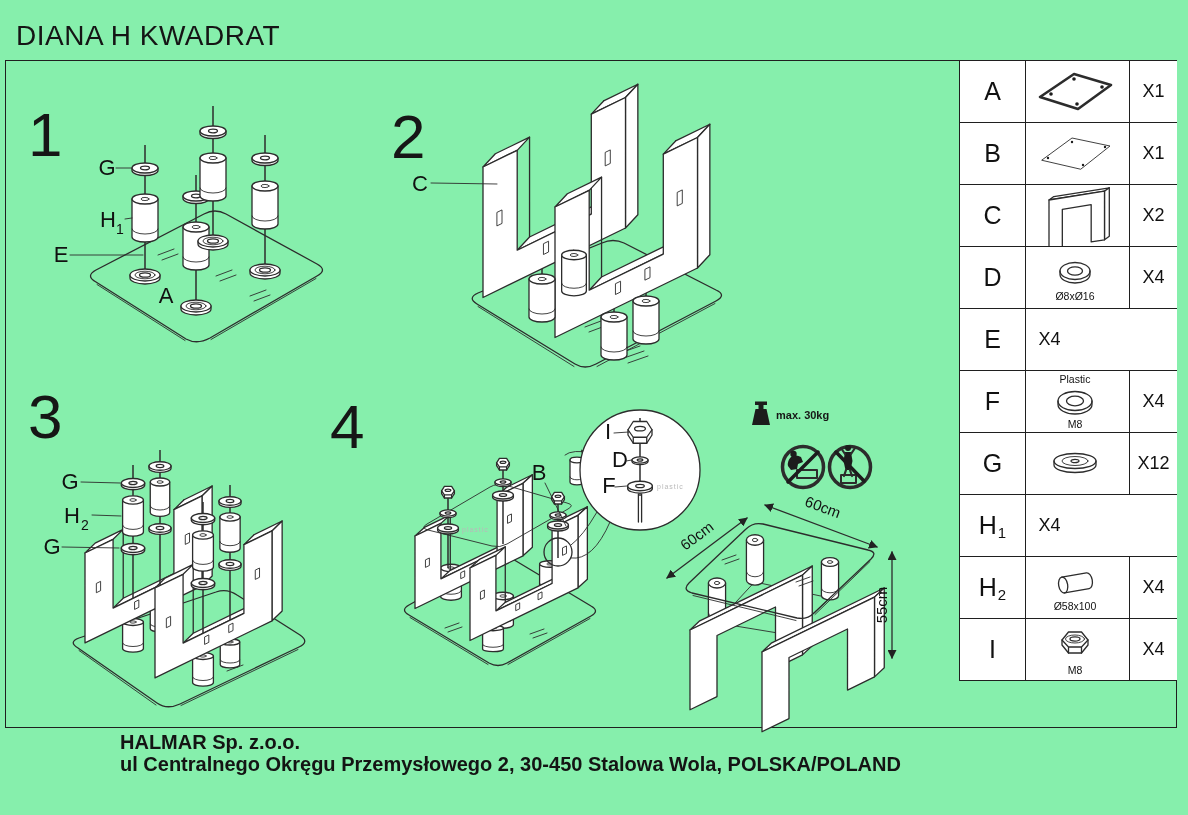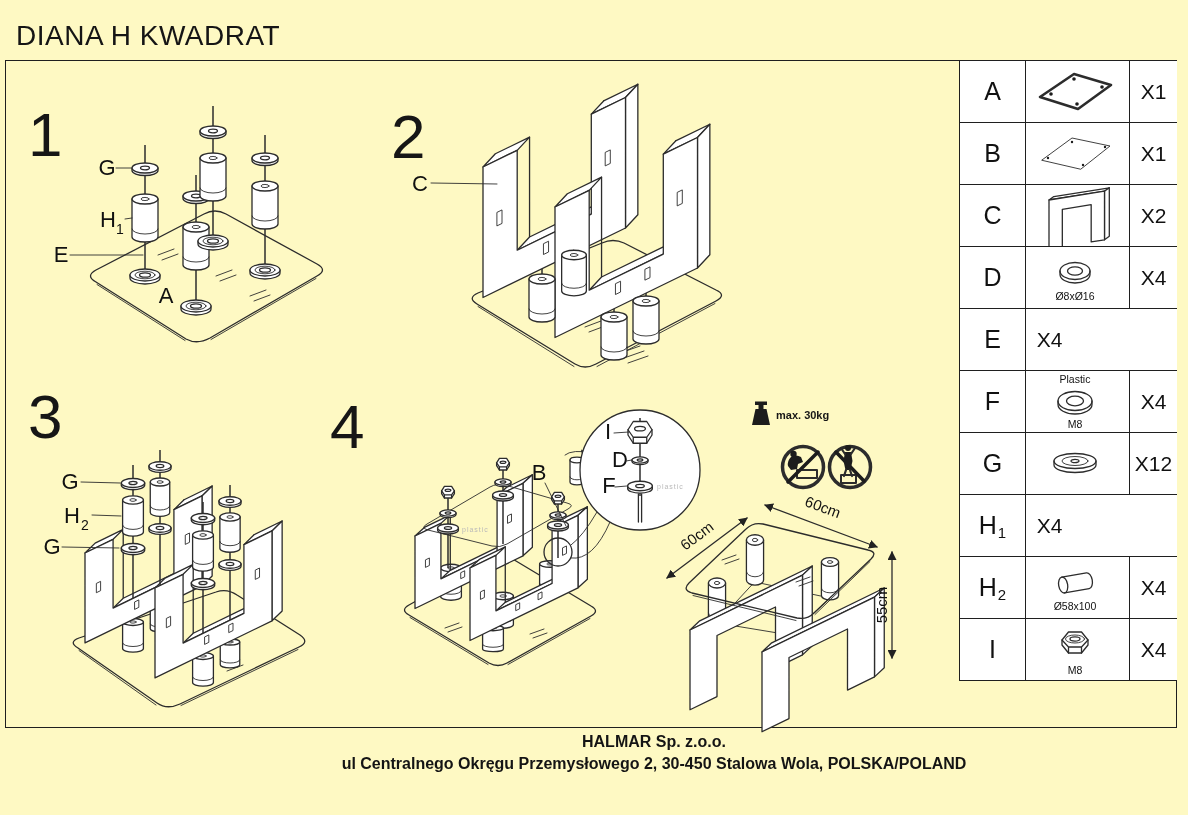--- a/index.html
+++ b/index.html
@@ -1,16 +1,16 @@
 <!DOCTYPE html>
 <html><head>
 <meta charset="utf-8">
 <style>
   html,body{margin:0;padding:0;background:#fff;}
-  .page{position:relative;width:1188px;height:815px;background:#fef9c3;
+  .page{position:relative;width:1188px;height:815px;background:#86efac;
         font-family:"Liberation Sans",sans-serif;color:#111;overflow:hidden;}
   .title{position:absolute;left:16px;top:20px;font-size:28px;letter-spacing:.5px;color:#151515;}
   .main-box{position:absolute;left:5px;top:60px;width:1172px;height:668px;
             border:1.5px solid #1f1f1f;box-sizing:border-box;}
   .step-num{position:absolute;font-size:62px;line-height:1;color:#161616;}
   .fig{position:absolute;overflow:visible;}
   
   .ln{fill:none;stroke:#2c2c2c;stroke-width:1.3;stroke-linejoin:round;stroke-linecap:round;vector-effect:non-scaling-stroke;}
   .thin{stroke-width:.9;}
   .bold{stroke-width:2.6;}
@@ -23,25 +23,25 @@
   .dim{font-size:15px;fill:#111;}
   .spec{font-size:10.5px;fill:#111;text-anchor:middle;}
   .grayt{font-size:7px;fill:#b9b9b9;letter-spacing:1px;}
   .warnt{font-size:11px;font-weight:bold;fill:#161616;}
   
   .parts{position:absolute;left:953px;top:0;width:218px;border-left:1.5px solid #1f1f1f;box-sizing:border-box;background:#fff;}
   .prow{display:flex;height:62px;border-bottom:1.5px solid #1f1f1f;box-sizing:border-box;}
   .pletter{width:66px;border-right:1.5px solid #1f1f1f;display:flex;align-items:center;justify-content:center;font-size:25px;box-sizing:border-box;}
   .picon{flex:1;border-right:1.5px solid #1f1f1f;box-sizing:border-box;display:flex;align-items:center;}
   .picon svg{display:block;}
-  .pqty{width:47px;display:flex;align-items:center;justify-content:center;font-size:21px;box-sizing:border-box;}
+  .pqty{width:47px;display:flex;align-items:center;justify-content:center;font-size:18px;box-sizing:border-box;}
   .psub{font-size:15px;position:relative;top:7px;margin-left:1px;}
   
-  .footer{position:absolute;left:120px;top:731px;width:1068px;text-align:center;font-weight:bold;
-          font-size:16px;line-height:22px;color:#141414;}
+  .footer{position:absolute;left:120px;top:731px;width:1068px;font-weight:bold;
+          font-size:20px;line-height:22px;color:#141414;}
 </style>
 </head>
 <body>
 
 <div class="page">
 
   <svg width="0" height="0" style="position:absolute" aria-hidden="true">
     <defs>
       <g id="uframe-up">
         <path class="ln" d="M49,-8 V103 M127,-8 V103"></path>

